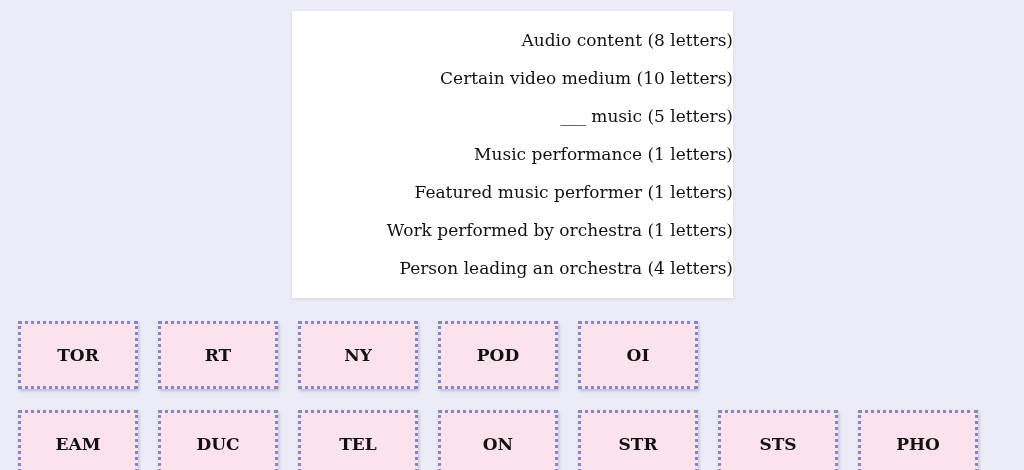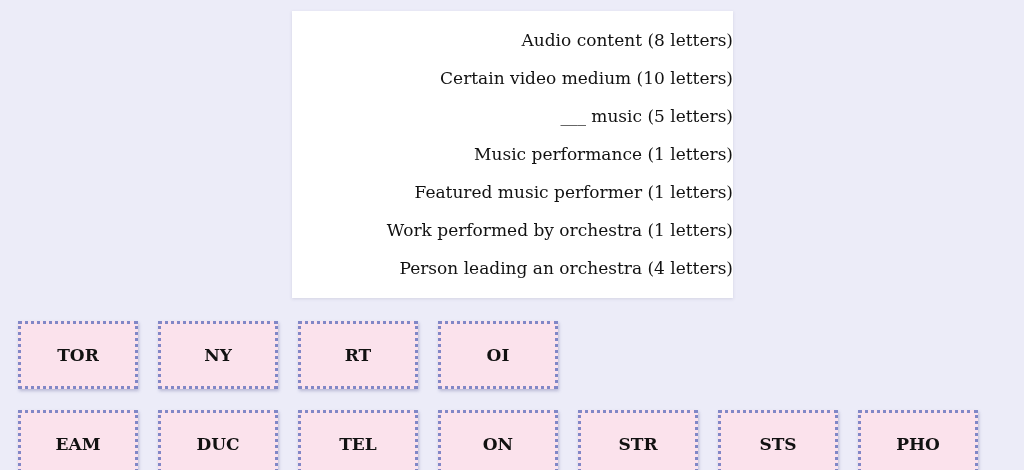--- a/index.html
+++ b/index.html
@@ -73,22 +73,23 @@
     <div class="clue-line">___ music (5 letters)</div>
     <div class="clue-line">Music performance (1 letters)</div>
     <div class="clue-line">Featured music performer (1 letters)</div>
     <div class="clue-line">Work performed by orchestra (1 letters)</div>
     <div class="clue-line">Person leading an orchestra (4 letters)</div>
   </div>
 
   <div class="tile-grid">
     <div class="tile-row">
       <button class="tile">TOR</button>
+      <button class="tile">RT</button>
       <button class="tile">NY</button>
-      <button class="tile">RT</button>
+      <button class="tile">POD</button>
       <button class="tile">OI</button>
     </div>
     <div class="tile-row">
       <button class="tile">EAM</button>
       <button class="tile">DUC</button>
       <button class="tile">TEL</button>
       <button class="tile">ON</button>
       <button class="tile">STR</button>
       <button class="tile">STS</button>
       <button class="tile">PHO</button>

